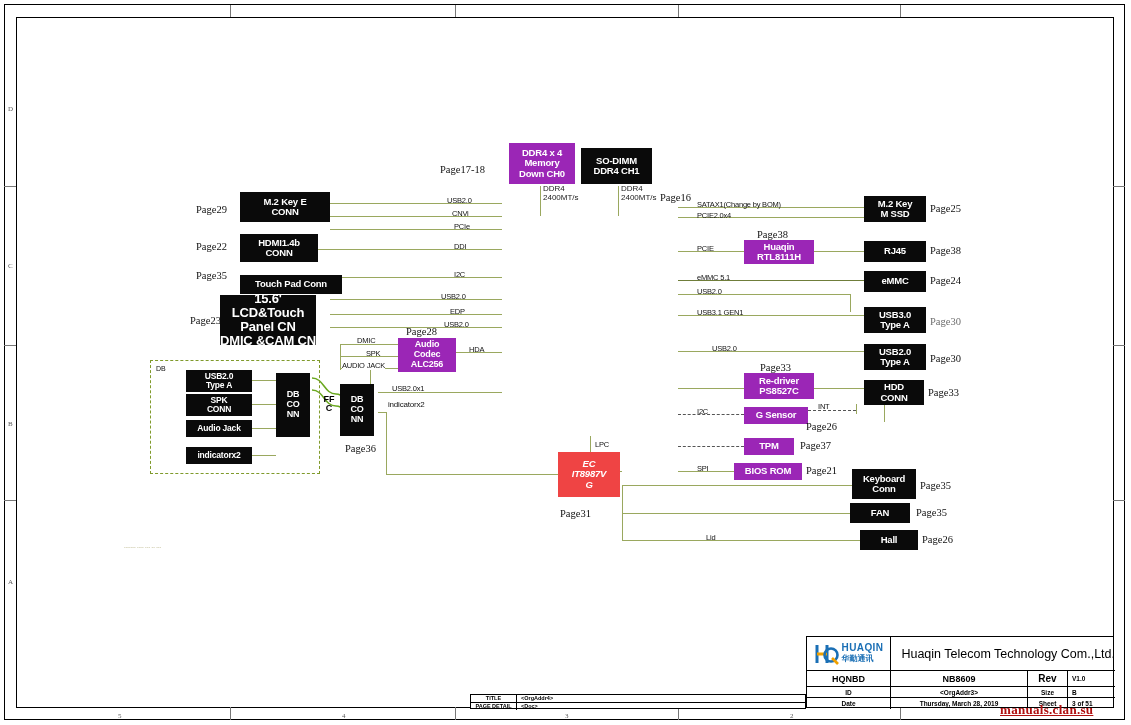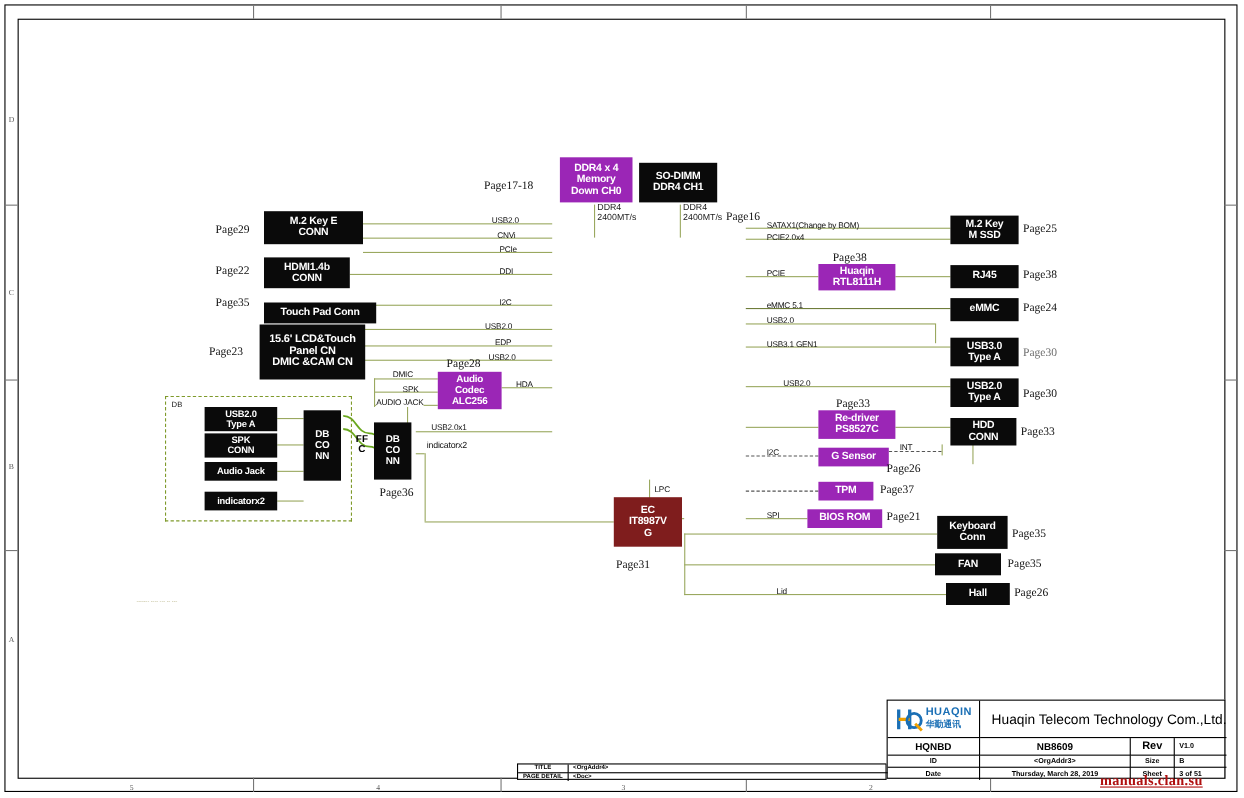--- a/index.html
+++ b/index.html
@@ -11,21 +11,21 @@
   .frame-inner{position:absolute;left:16px;top:17px;width:1098px;height:691px;border:1.5px solid #000;box-sizing:border-box;}
   .zone-lbl{position:absolute;font-family:"Liberation Serif",serif;font-size:7px;color:#5a5a5a;}
   .ztick{position:absolute;background:#777;}
 
   
   .blk{position:absolute;box-sizing:border-box;display:flex;align-items:center;justify-content:center;
        text-align:center;line-height:1.08;letter-spacing:-.2px;}
   .blk.black{background:#0a0a0a;color:#fff;font-size:9.5px;font-weight:700;}
   .blk.purple{background:#9B26B6;color:#fff;font-size:9.5px;font-weight:700;}
   .blk.green{background:#56C34A;color:#ffffff;font-size:10px;font-weight:700;}
-  .blk.blue{background:#7f1d1d;color:#ffffff;font-size:10px;font-weight:700;}
+  .blk.blue{background:#ef4444;color:#ffffff;font-size:10px;font-weight:700;font-style:italic;}
 
   .pagelbl{position:absolute;font-family:"Liberation Serif",serif;font-size:10.5px;color:#111;white-space:nowrap;}
   .siglbl{position:absolute;font-size:7.5px;color:#111;white-space:nowrap;letter-spacing:-.2px;}
   .socnote{position:absolute;font-size:8px;color:#1a1a1a;white-space:nowrap;}
 
   
   .wire{position:absolute;background:#9aa85f;}
   .wire.h{height:1px;}
   .wire.v{width:1px;}
   .wire.thick{background:#6f7d3a;height:1.4px;}
@@ -166,21 +166,21 @@
   <div class="pagelbl" style="left:196px;top:241px;">Page22</div>
   <div class="blk black" style="left:240px;top:234px;width:78px;height:28px;white-space:pre-line;">HDMI1.4b
 CONN</div>
   <div class="siglbl" style="left:454px;top:242px;">DDI</div>
 
   <div class="pagelbl" style="left:196px;top:270px;">Page35</div>
   <div class="blk black" style="left:240px;top:275px;width:102px;height:19px;">Touch Pad Conn</div>
   <div class="siglbl" style="left:454px;top:270px;">I2C</div>
 
   <div class="pagelbl" style="left:190px;top:315px;">Page23</div>
-  <div class="blk black" style="left:236px;top:295px;width:96px;height:50px;white-space:pre-line;font-size:10px;">15.6' LCD&amp;Touch
+  <div class="blk black" style="left:220px;top:295px;width:96px;height:50px;white-space:pre-line;font-size:13px;">15.6' LCD&amp;Touch
 Panel CN
 DMIC &amp;CAM CN</div>
   <div class="siglbl" style="left:441px;top:292px;">USB2.0</div>
   <div class="siglbl" style="left:450px;top:307px;">EDP</div>
   <div class="siglbl" style="left:444px;top:320px;">USB2.0</div>
 
   <div class="pagelbl" style="left:406px;top:326px;">Page28</div>
   <div class="blk purple" style="left:398px;top:338px;width:58px;height:34px;white-space:pre-line;font-size:9px;">Audio
 Codec
 ALC256</div>

